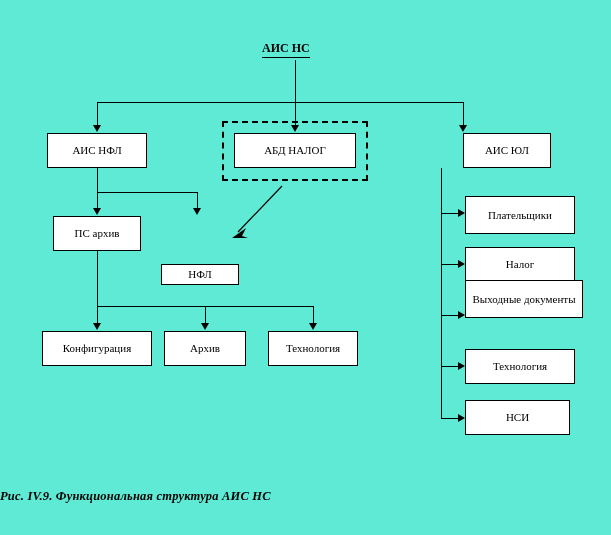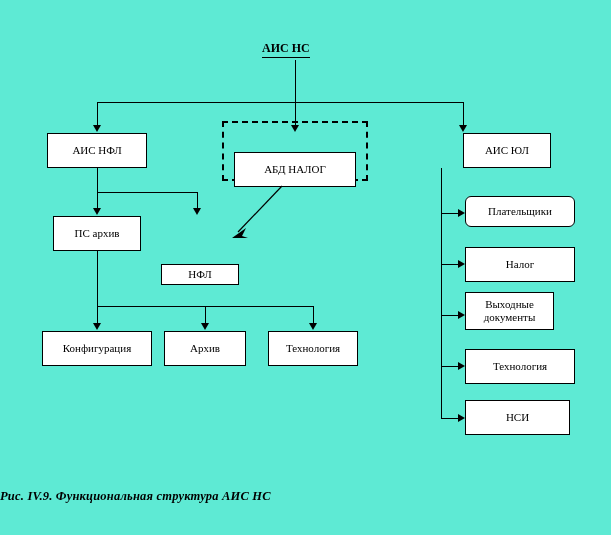--- a/index.html
+++ b/index.html
@@ -99,21 +99,21 @@
 
   <div class="line vline" style="left:295px; top:102px; height:25px;"></div>
   <div class="arrow-down" style="left:291px; top:125px;"></div>
 
   <div class="line vline" style="left:463px; top:102px; height:25px;"></div>
   <div class="arrow-down" style="left:459px; top:125px;"></div>
 
   <div class="dashed-box" style="left:222px; top:121px; width:146px; height:60px;"></div>
 
   <div class="node" style="left:47px; top:133px; width:100px; height:35px;">АИС НФЛ</div>
-  <div class="node" style="left:234px; top:133px; width:122px; height:35px;margin-top:19px;">АБД  НАЛОГ</div>
+  <div class="node" style="left:234px; top:133px; width:122px; height:35px;">АБД  НАЛОГ</div>
   <div class="node" style="left:419px; top:133px; width:88px; height:35px;margin-left:44px;">АИС ЮЛ</div>
 
   <div class="line vline" style="left:97px; top:168px; height:24px;"></div>
   <div class="line hline" style="left:97px; top:192px; width:100px;"></div>
   <div class="line vline" style="left:97px; top:192px; height:18px;"></div>
   <div class="arrow-down" style="left:93px; top:208px;"></div>
   <div class="line vline" style="left:197px; top:192px; height:18px;"></div>
   <div class="arrow-down" style="left:193px; top:208px;"></div>
 
   <div class="node" style="left:53px; top:216px; width:88px; height:35px;">ПС архив</div>
@@ -147,21 +147,21 @@
 
   <div class="line hline" style="left:441px; top:315px; width:19px;"></div>
   <div class="arrow-right" style="left:458px; top:311px;"></div>
 
   <div class="line hline" style="left:441px; top:366px; width:19px;"></div>
   <div class="arrow-right" style="left:458px; top:362px;"></div>
 
   <div class="line hline" style="left:441px; top:418px; width:19px;"></div>
   <div class="arrow-right" style="left:458px; top:414px;"></div>
 
-  <div class="node" style="left:465px; top:196px; width:110px; height:31px;border-radius:6px;">Плательщики</div>
+  <div class="node" style="left:465px; top:196px; width:110px; height:38px;">Плательщики</div>
   <div class="node" style="left:465px; top:247px; width:110px; height:35px;">Налог</div>
-  <div class="node" style="left:465px; top:292px; width:89px; height:38px;">Выходные документы</div>
+  <div class="node" style="left:465px; top:280px; width:118px; height:38px;">Выходные документы</div>
   <div class="node" style="left:465px; top:349px; width:110px; height:35px;">Технология</div>
   <div class="node" style="left:465px; top:400px; width:105px; height:35px;">НСИ</div>
 
   <div class="caption" style="left:0; top:489px;">Рис. IV.9.  Функциональная структура АИС НС</div>
 
 </div>
 
 </body></html>

